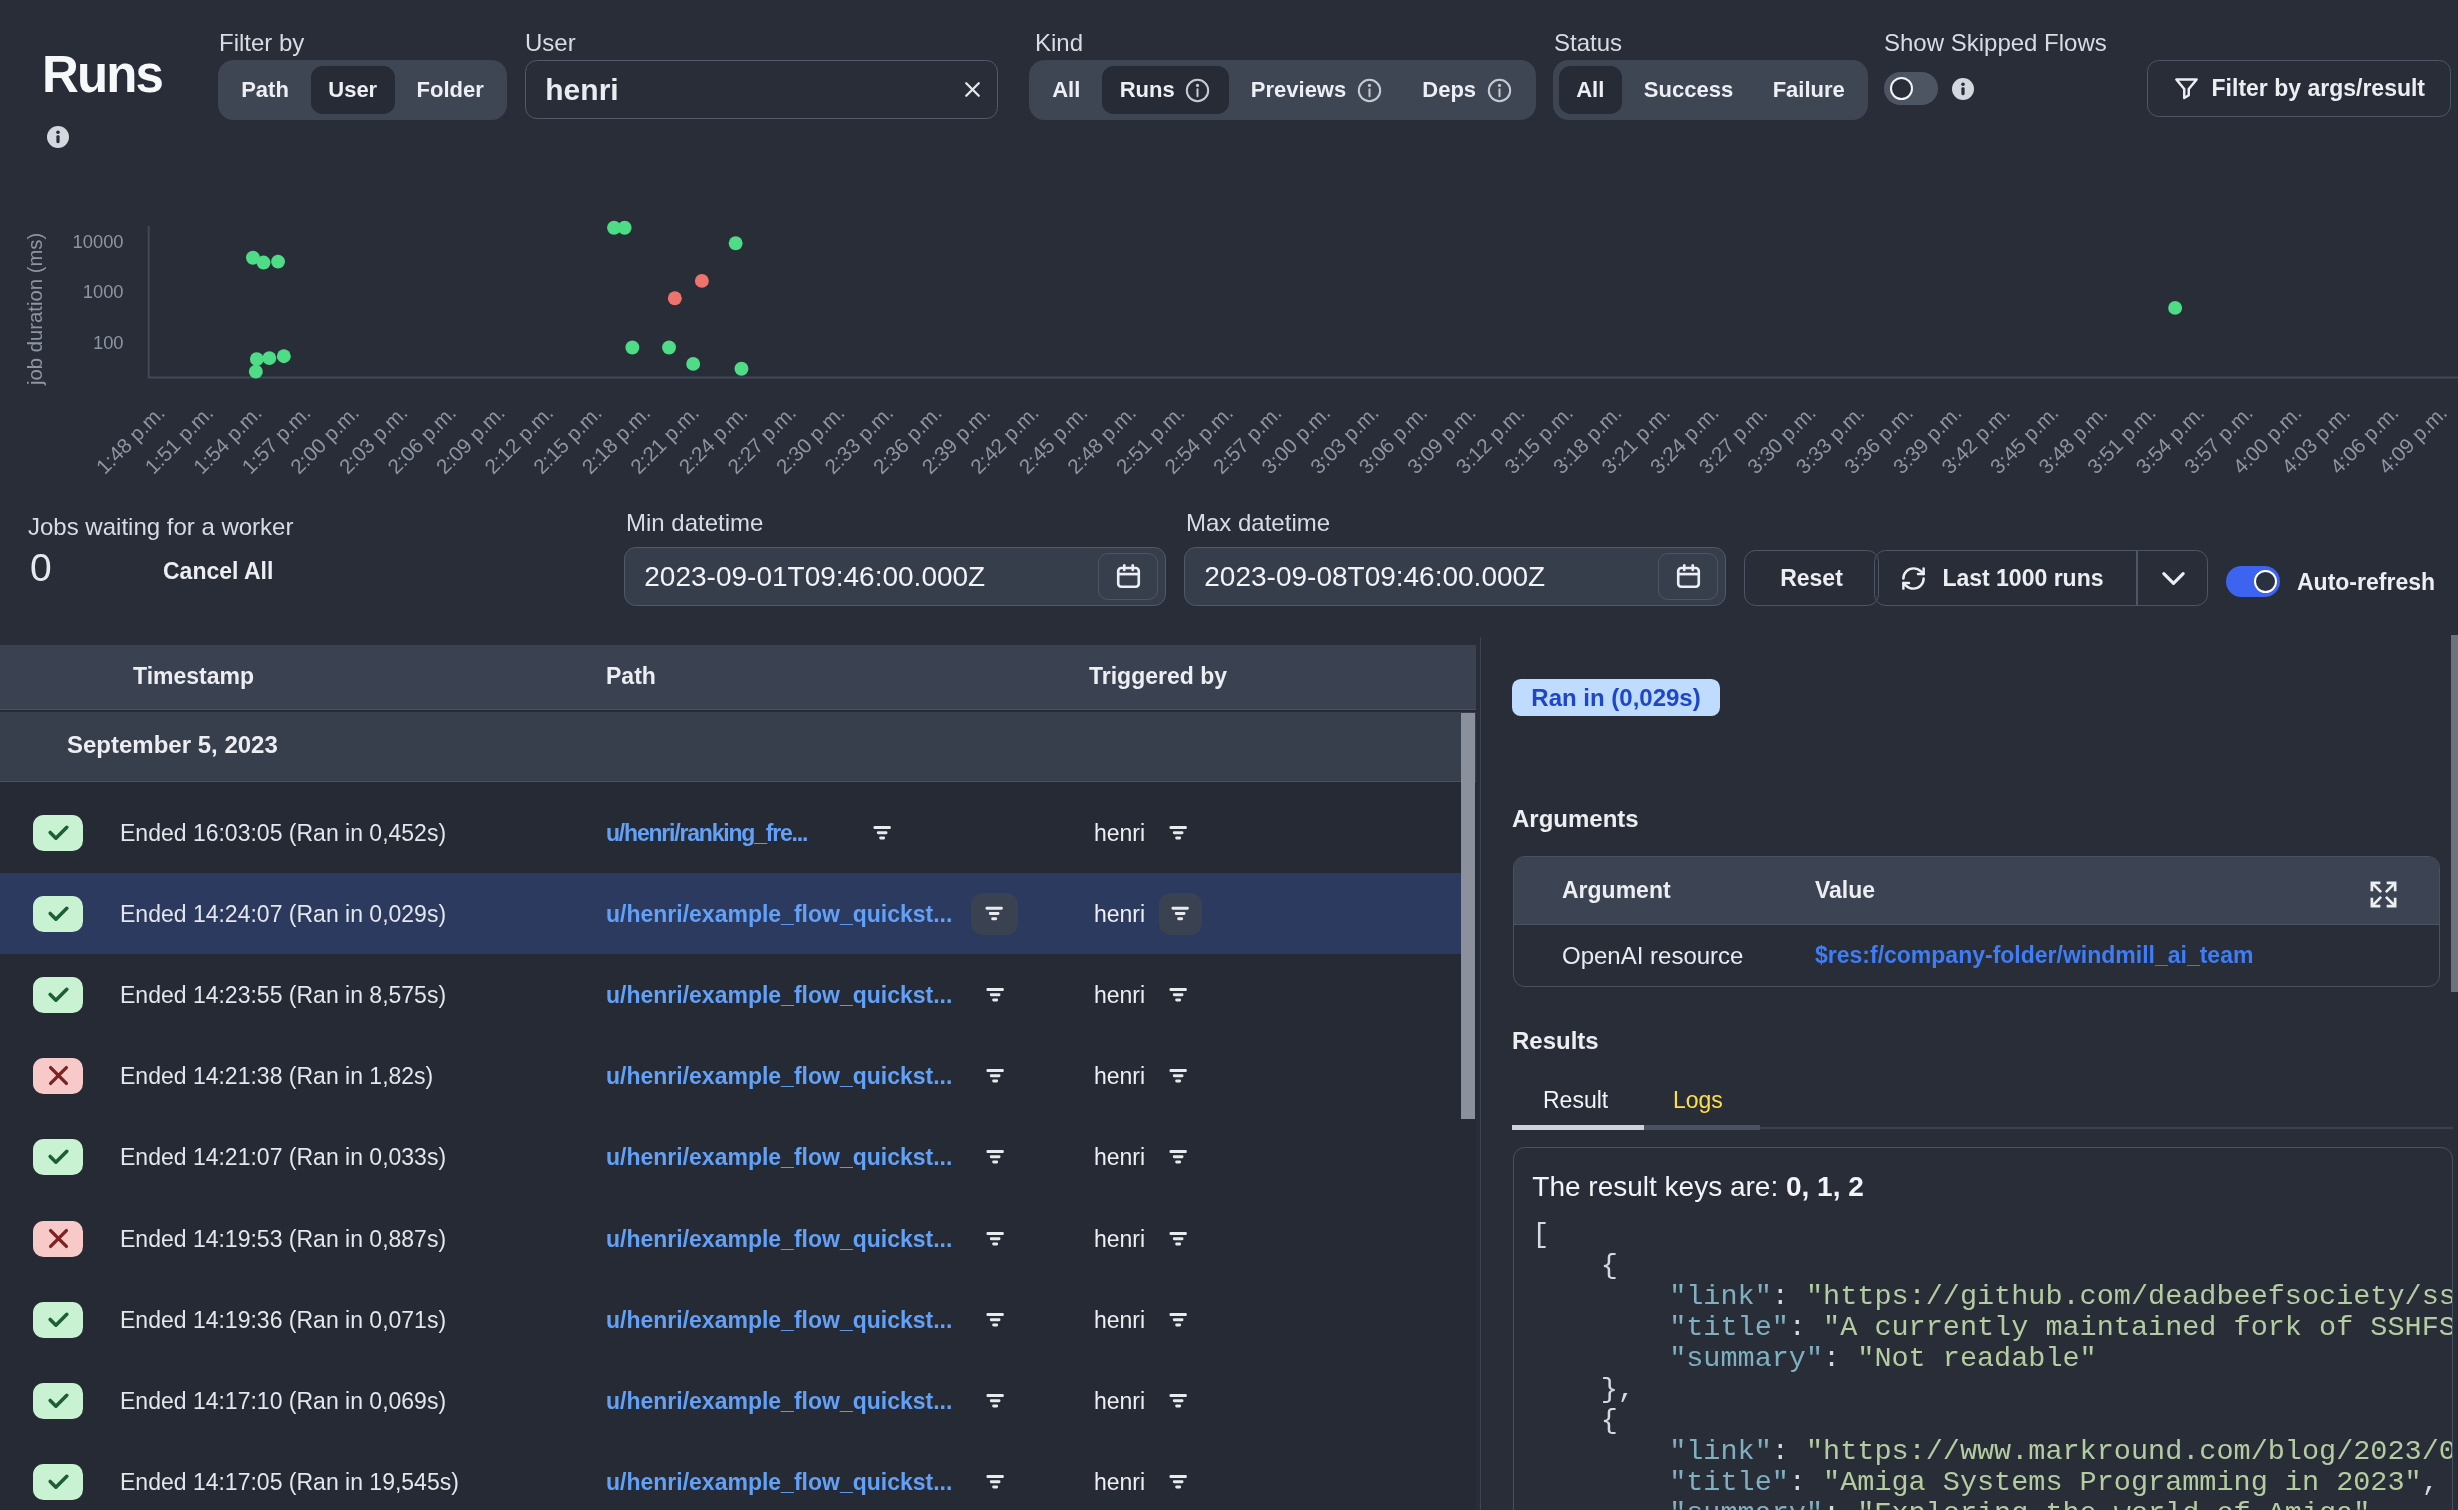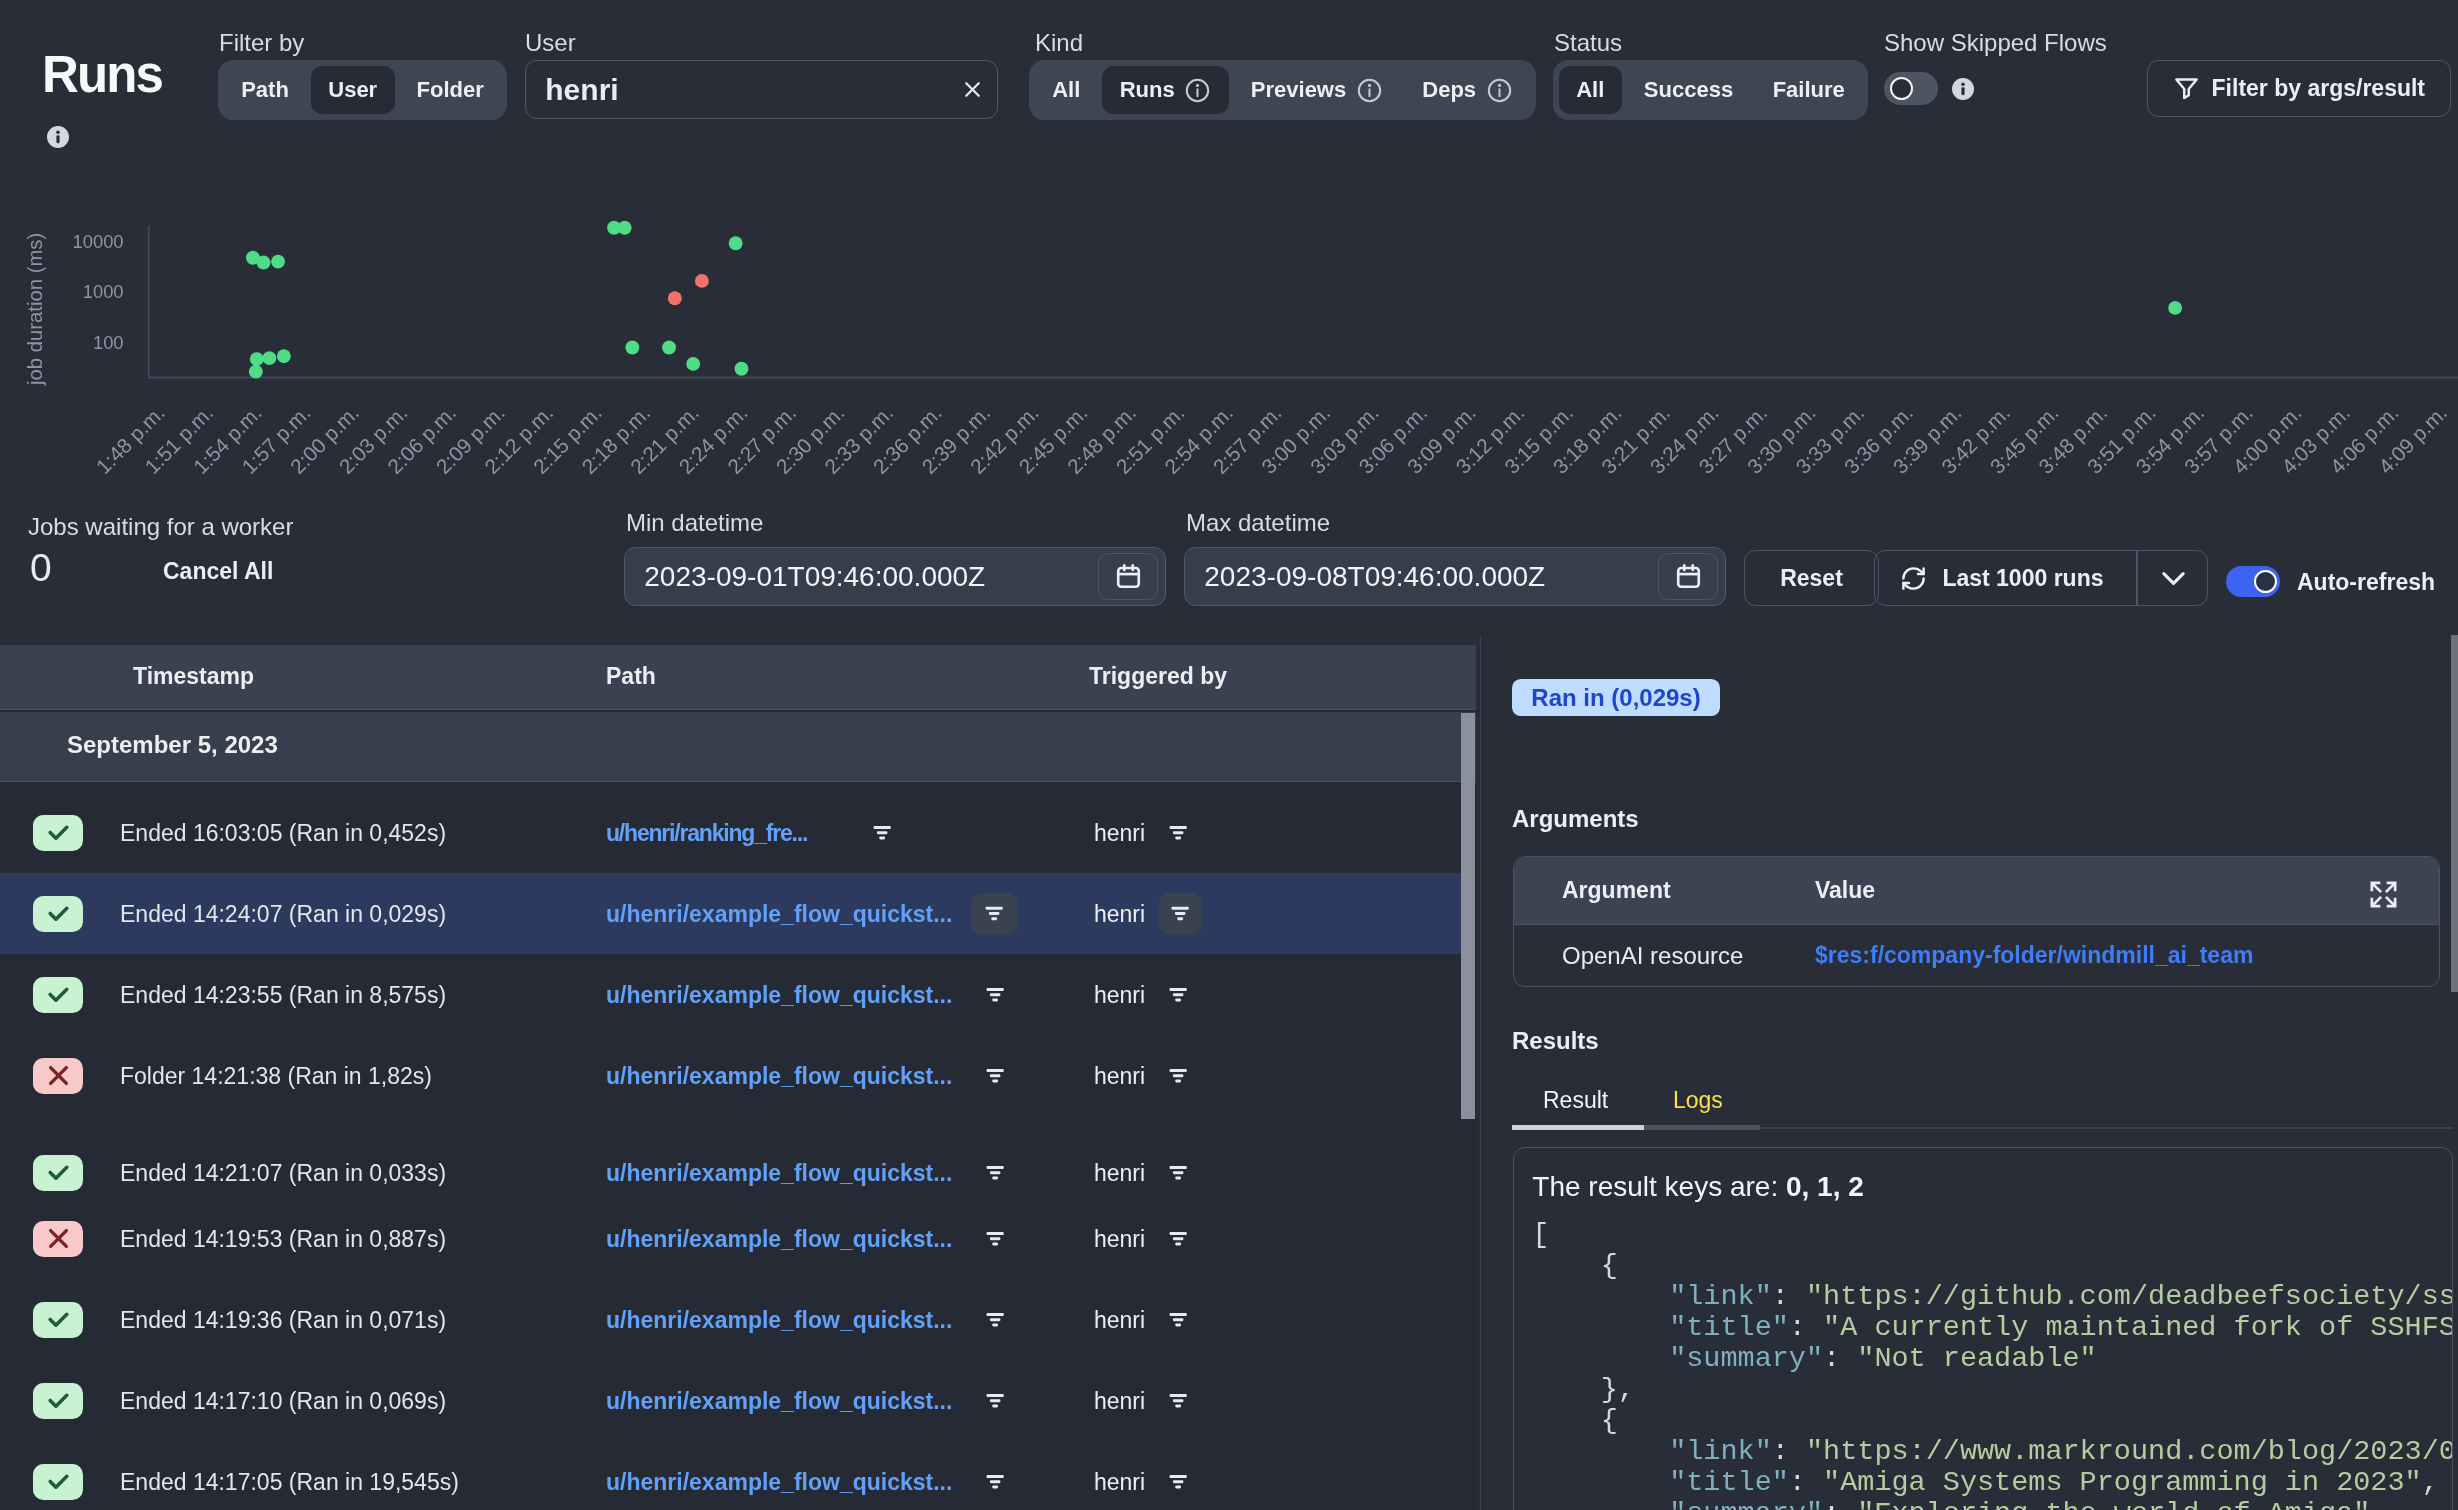--- a/index.html
+++ b/index.html
@@ -311,35 +311,35 @@
               <rect x="6.5" y="11.6" width="6" height="3.1" rx="1.2" fill="#e8ebee"></rect>
             </svg></span>
         </div>
         <div class="row" style="top:243px;">
           <div class="sicon ko">
             <svg width="27" height="27" viewBox="0 0 24 24" fill="none" stroke="#7c2222" stroke-width="3" stroke-linecap="round">
               <line x1="5" y1="5" x2="19" y2="19"></line>
               <line x1="19" y1="5" x2="5" y2="19"></line>
             </svg>
           </div>
-          <span class="rowtime">Folder 14:21:38 (Ran in 1,82s)</span>
-          <span class="rowlink">u/henri/example_flow_quickst...</span>
-          <span class="ficon" style="left:986px;"><svg width="18.3" height="15.4" viewBox="0 0 19 16">
-              <rect x="0.5" y="0.8" width="18" height="3.1" rx="1.2" fill="#e8ebee"></rect>
-              <rect x="4" y="6.2" width="11" height="3.1" rx="1.2" fill="#e8ebee"></rect>
-              <rect x="6.5" y="11.6" width="6" height="3.1" rx="1.2" fill="#e8ebee"></rect>
-            </svg></span>
-          <span class="rowuser">henri</span>
-          <span class="ficon" style="left:1169px;"><svg width="18.3" height="15.4" viewBox="0 0 19 16">
-              <rect x="0.5" y="0.8" width="18" height="3.1" rx="1.2" fill="#e8ebee"></rect>
-              <rect x="4" y="6.2" width="11" height="3.1" rx="1.2" fill="#e8ebee"></rect>
-              <rect x="6.5" y="11.6" width="6" height="3.1" rx="1.2" fill="#e8ebee"></rect>
-            </svg></span>
-        </div>
-        <div class="row" style="top:340px;">
+          <span class="rowtime">Ended 14:21:38 (Ran in 1,82s)</span>
+          <span class="rowlink">u/henri/example_flow_quickst...</span>
+          <span class="ficon" style="left:986px;"><svg width="18.3" height="15.4" viewBox="0 0 19 16">
+              <rect x="0.5" y="0.8" width="18" height="3.1" rx="1.2" fill="#e8ebee"></rect>
+              <rect x="4" y="6.2" width="11" height="3.1" rx="1.2" fill="#e8ebee"></rect>
+              <rect x="6.5" y="11.6" width="6" height="3.1" rx="1.2" fill="#e8ebee"></rect>
+            </svg></span>
+          <span class="rowuser">henri</span>
+          <span class="ficon" style="left:1169px;"><svg width="18.3" height="15.4" viewBox="0 0 19 16">
+              <rect x="0.5" y="0.8" width="18" height="3.1" rx="1.2" fill="#e8ebee"></rect>
+              <rect x="4" y="6.2" width="11" height="3.1" rx="1.2" fill="#e8ebee"></rect>
+              <rect x="6.5" y="11.6" width="6" height="3.1" rx="1.2" fill="#e8ebee"></rect>
+            </svg></span>
+        </div>
+        <div class="row" style="top:324px;">
           <div class="sicon ok">
             <svg width="29" height="25" viewBox="0 0 24 24" fill="none" stroke="#1d5e38" stroke-width="3.4" stroke-linecap="round" stroke-linejoin="round">
               <polyline points="20 7 9.5 17.5 4 12"></polyline>
             </svg>
           </div>
           <span class="rowtime">Ended 14:21:07 (Ran in 0,033s)</span>
           <span class="rowlink">u/henri/example_flow_quickst...</span>
           <span class="ficon" style="left:986px;"><svg width="18.3" height="15.4" viewBox="0 0 19 16">
               <rect x="0.5" y="0.8" width="18" height="3.1" rx="1.2" fill="#e8ebee"></rect>
               <rect x="4" y="6.2" width="11" height="3.1" rx="1.2" fill="#e8ebee"></rect>

